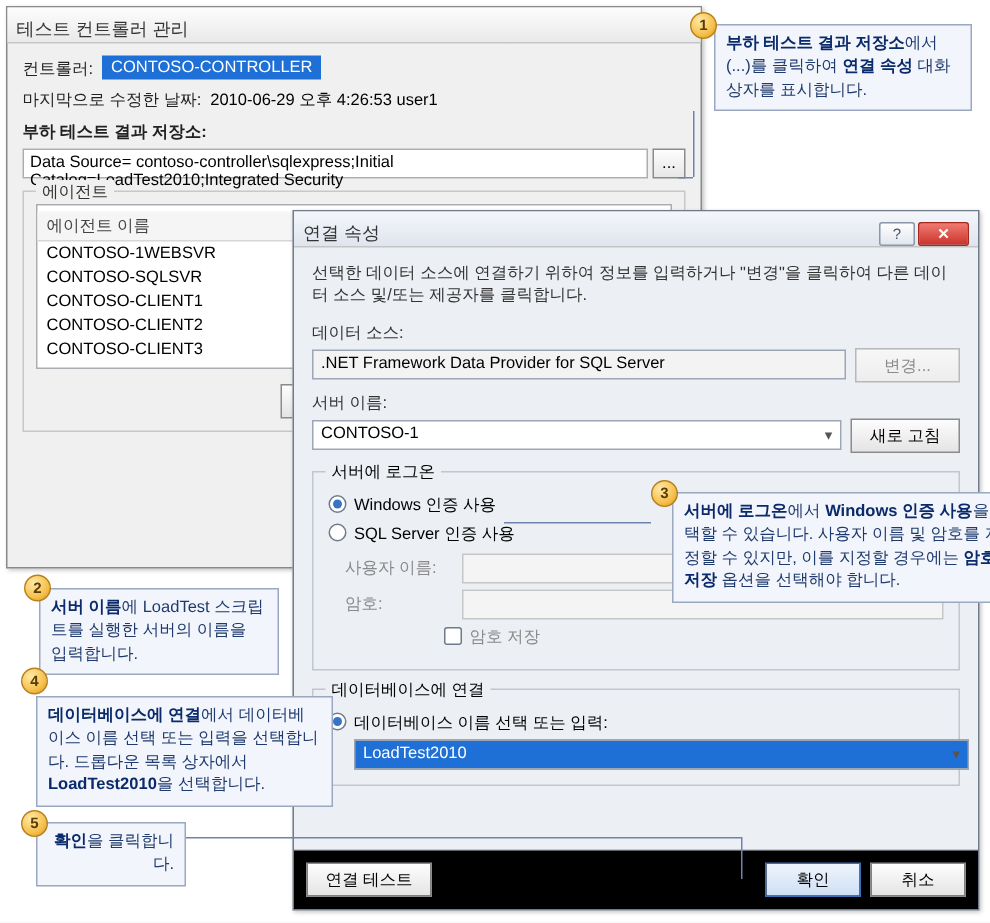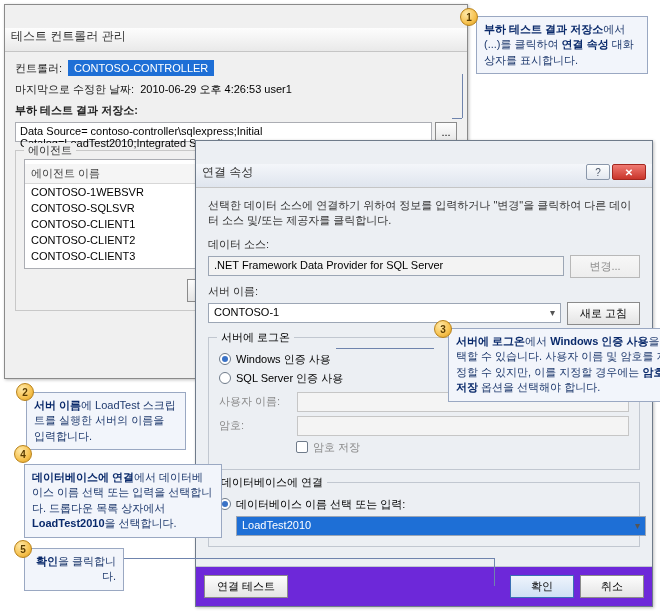--- a/index.html
+++ b/index.html
@@ -19,25 +19,24 @@
     border: 1px solid #8a8a8a;
     box-shadow: 1px 1px 3px rgba(0,0,0,0.25);
   }
   .win1 { left: 4px; top: 4px; width: 464px; height: 375px; }
   .win2 { left: 195px; top: 140px; width: 458px; height: 467px; background: #eceff3; border-color: #6f7b8a; }
   .titlebar {
     height: 24px;
     background: linear-gradient(#fdfdfd,#e9e9e9);
     border-bottom: 1px solid #c5c5c5;
     display: flex;
-    align-items: flex-start;
+    align-items: flex-end;
     padding: 0 6px;
     font-size: 12px;
     color: #333;
-    margin-top: 23px;
   }
   .win2 .titlebar {
     background: linear-gradient(#f4f6fa,#dfe5ee);
     justify-content: space-between;
   }
   .titlebar-controls { display: flex; gap: 2px; }
   .tcbtn {
     width: 24px; height: 16px;
     border: 1px solid #8a97aa;
     background: linear-gradient(#fdfefe,#e2e7ef);
@@ -132,27 +131,27 @@
     position:absolute; top:-8px; left:8px; background:#eceff3; padding:0 4px;
   }
   .radio-row, .chk-row { display:flex; align-items:center; gap:5px; margin:4px 0; }
   .radio, .chkbox {
     width:12px; height:12px; border:1px solid #6f7b8a; border-radius:50%;
     display:inline-flex; align-items:center; justify-content:center;
     background:#fff;
   }
   .radio.sel::after { content:""; width:6px; height:6px; background:#3a72c6; border-radius:50%; }
   .chkbox { border-radius:2px; }
-  .muted-row .fldlbl-inline { color:#8a8a8a; width:72px; display:inline-block; }
+  .muted-row .fldlbl-inline { color:#8a8a8a; width:72px; display:inline-block;margin-left:11px; }
   .muted-row .txtbox { background:#f4f4f4; border-color:#c6c6c6; }
   .footer {
     border-top:1px solid #c1c7d0;
     padding:8px; display:flex; justify-content:flex-end; gap:6px;
     position:absolute; bottom:0; left:0; right:0;
-    background:#6d28d9;
+    background:#000000;
   }
   .footer .btn { min-width:64px; }
   .btn.primary { border:1px solid #3a6fb5; background:linear-gradient(#eef4fc,#cfe0f4); }
   .btn.testconn { margin-right:auto; }
   
   .callout {
     position:absolute;
     background:#f2f5fb;
     border:1px solid #9aa8c2;
     padding:5px 7px;

